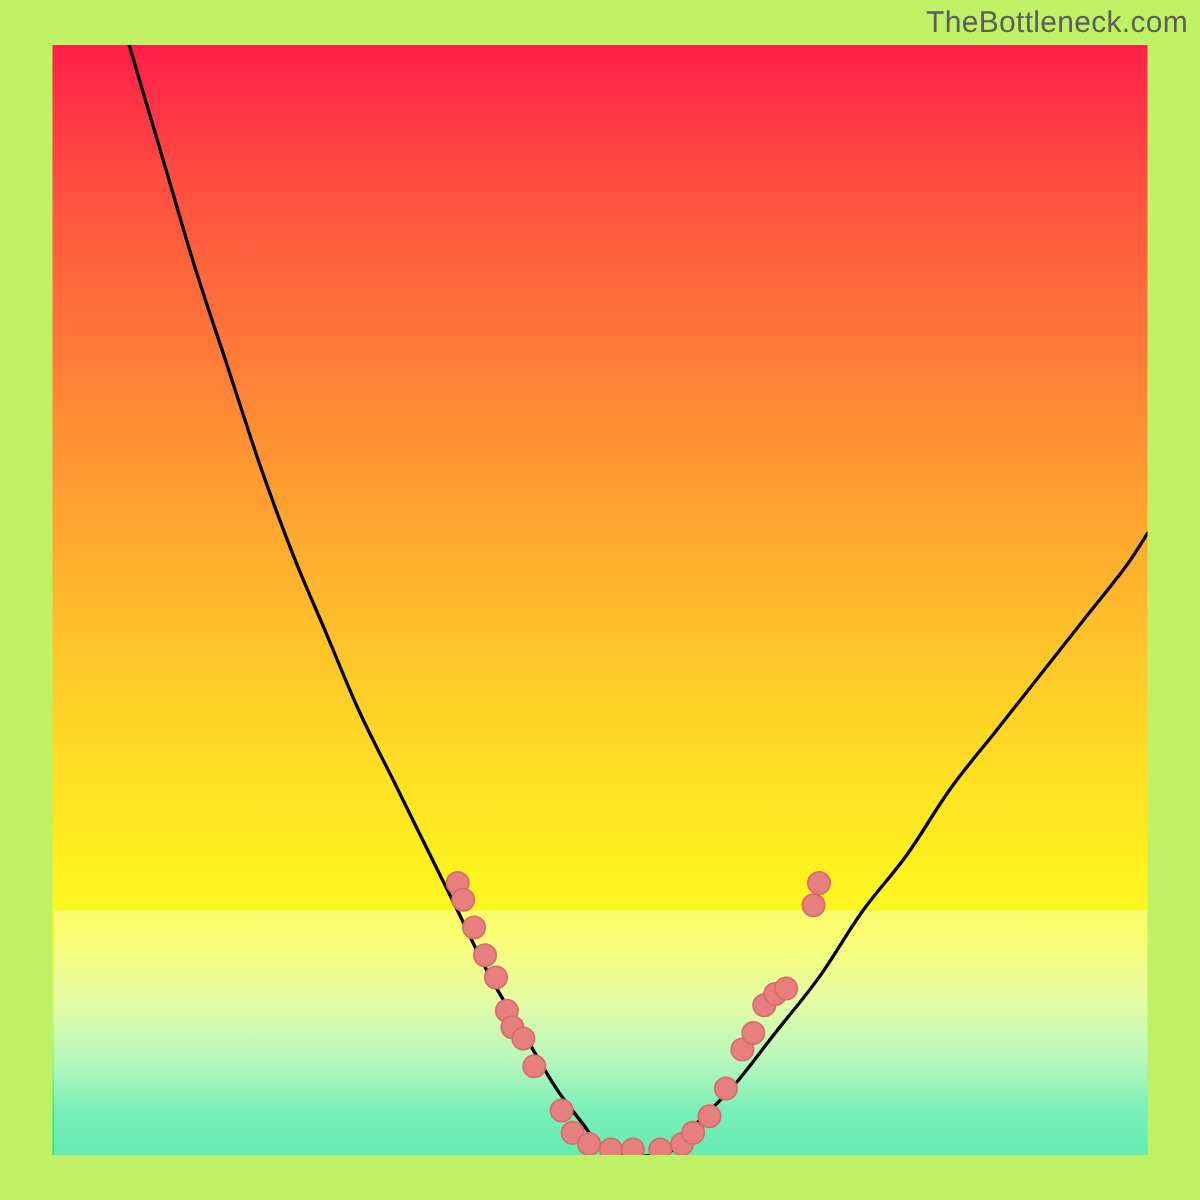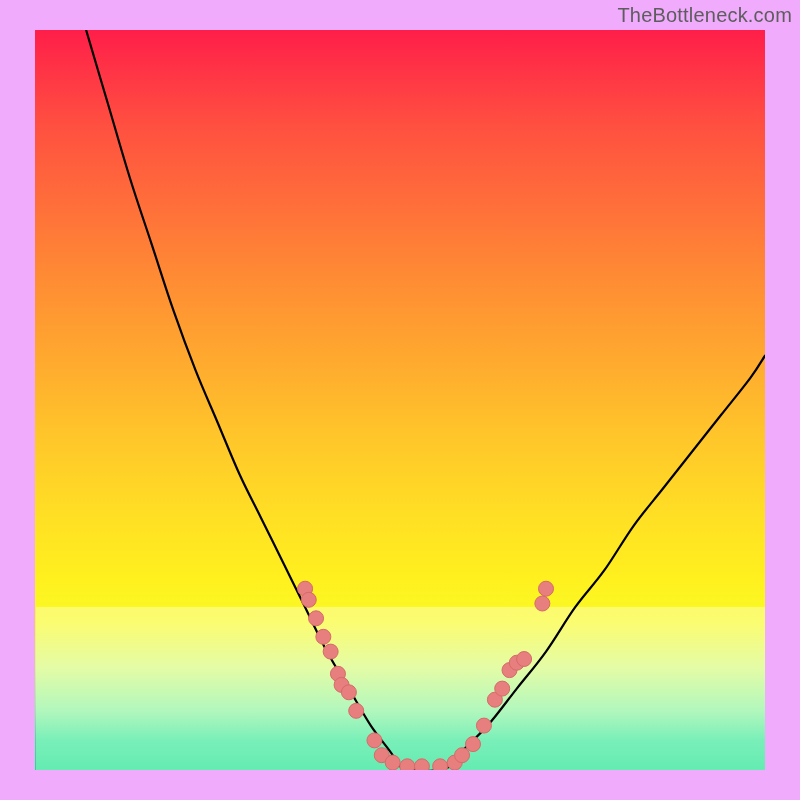--- a/index.html
+++ b/index.html
@@ -10,21 +10,21 @@
     background: #000;
     overflow: hidden;
     font-family: Arial, Helvetica, sans-serif;
   }
   .frame {
     position: absolute;
     left: 0;
     top: 0;
     width: 800px;
     height: 800px;
-    background: #f0abfc;
+    background: #bef264;
   }
   .plot {
     position: absolute;
     left: 35px;
     top: 30px;
     width: 730px;
     height: 740px;
     background: linear-gradient(
       to bottom,
       #ff1e49 0%,

